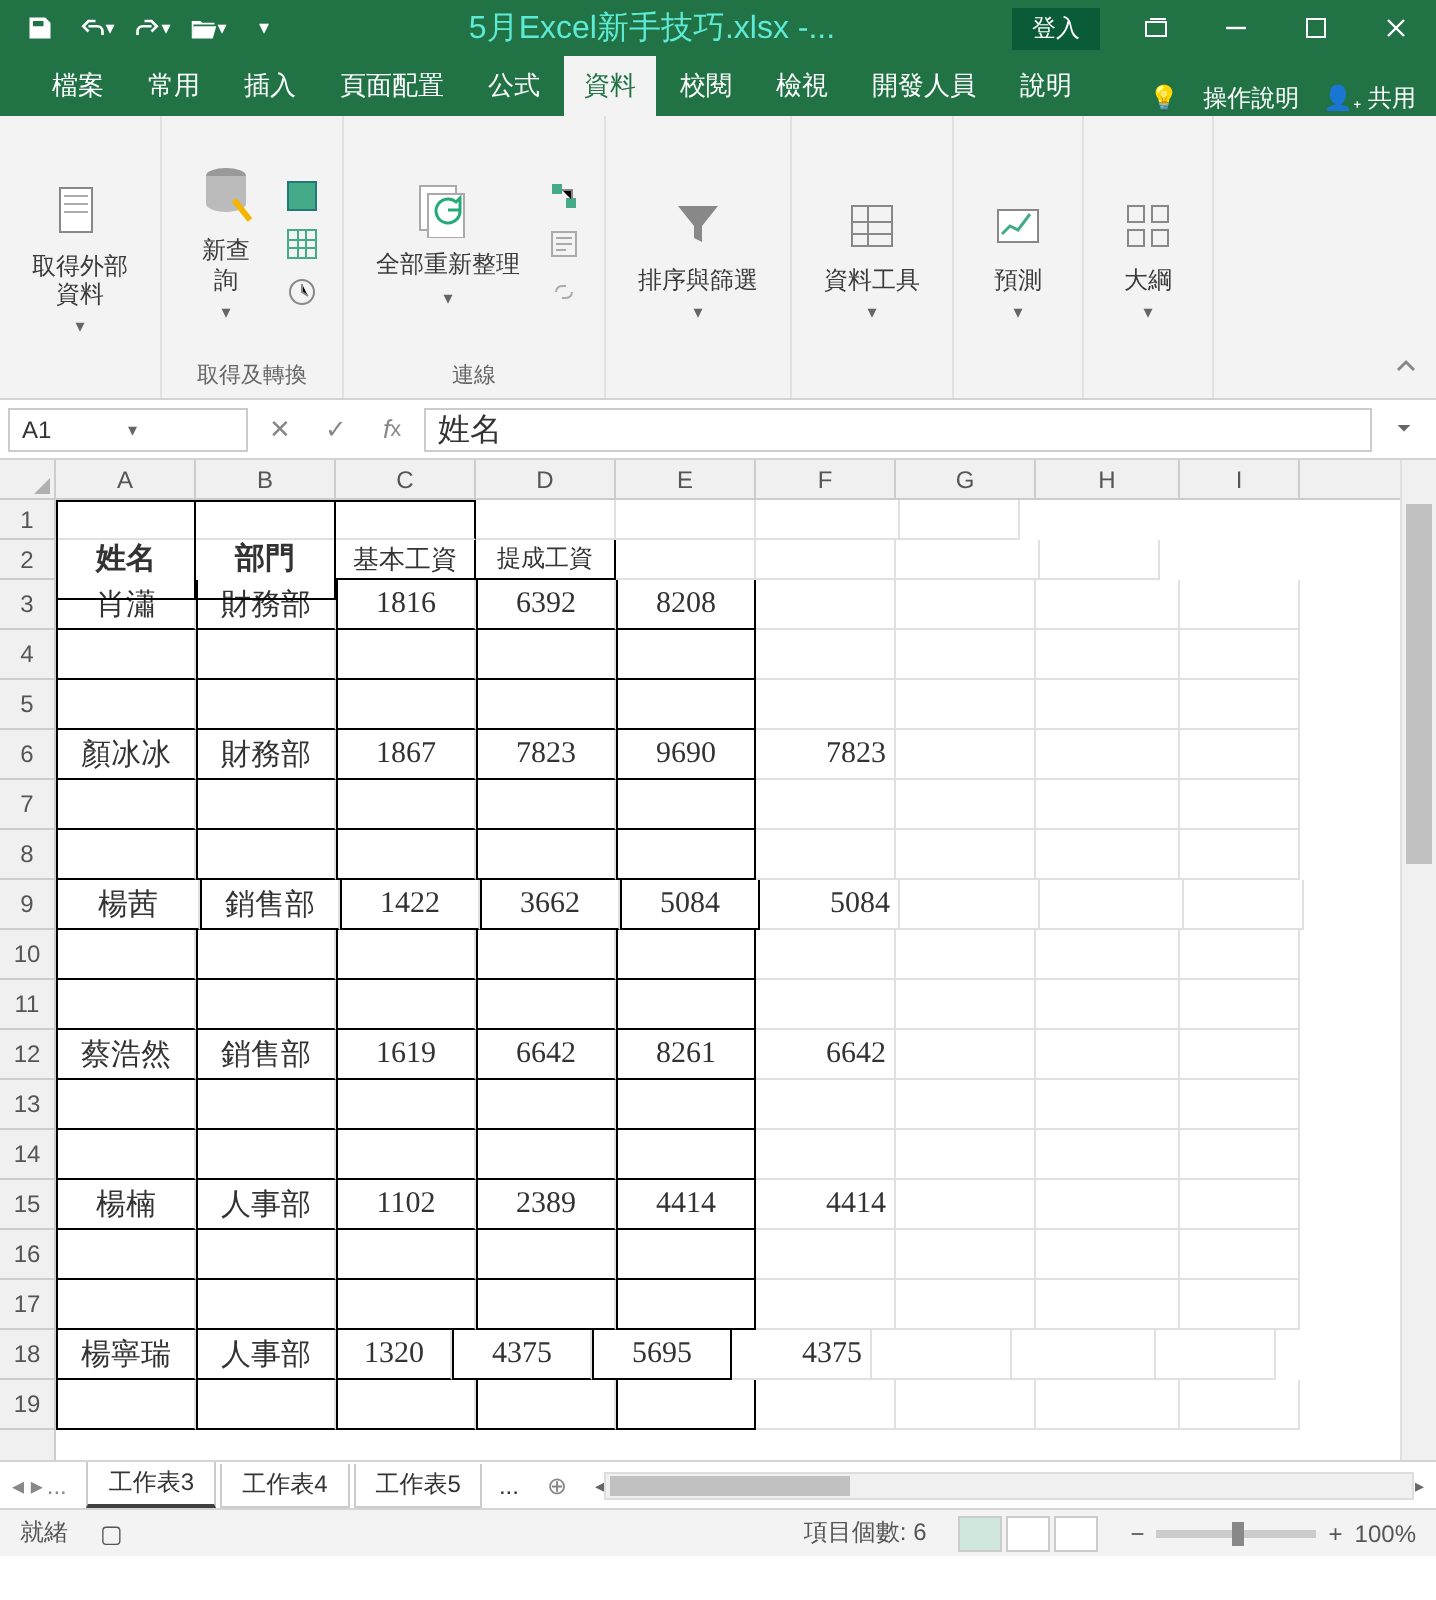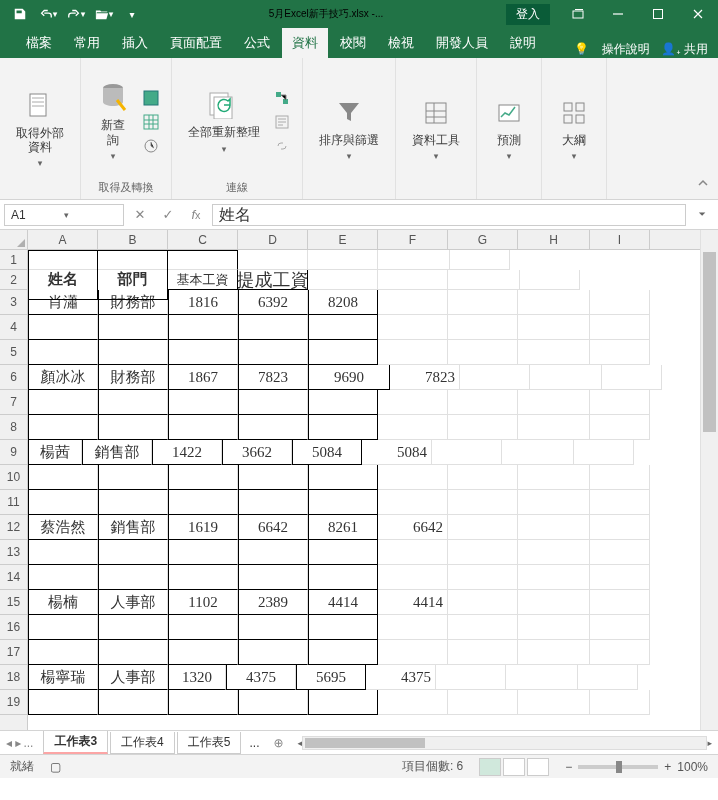--- a/index.html
+++ b/index.html
@@ -1,21 +1,21 @@
 <!DOCTYPE html>
 <html><head>
 <meta charset="utf-8">
 <style>
   * { box-sizing: border-box; margin: 0; padding: 0; font-family: "Microsoft JhengHei", "微軟正黑體", sans-serif; }
   body { width: 718px; height: 800px; background: #fff; overflow: hidden; font-size: 13px; color: #333; }
   .titlebar { height: 28px; background: #217346; display: flex; align-items: center; color: #fff; }
   .qat { display: flex; align-items: center; gap: 0; padding-left: 6px; }
   .qat-btn { width: 28px; height: 28px; display: flex; align-items: center; justify-content: center; color: #fff; }
   .qat-btn svg { width: 14px; height: 14px; }
-  .title-text { flex: 1; text-align: center; font-size: 10px; color: #000000; overflow: hidden; white-space: nowrap; }
+  .title-text { flex: 1; text-align: center; font-size: 16px; color: #5eead4; overflow: hidden; white-space: nowrap; }
   .login-btn { background: #0a5c38; color: #fff; padding: 2px 10px; font-size: 12px; margin-right: 8px; }
   .winctrl { display: flex; }
   .winctrl div { width: 40px; height: 28px; display: flex; align-items: center; justify-content: center; }
   .ribbon-tabs { height: 30px; background: #217346; display: flex; align-items: flex-end; padding-left: 16px; gap: 2px; }
   .tab { color: #fff; padding: 6px 10px; font-size: 13px; cursor: pointer; }
   .tab.active { background: #f3f3f3; color: #217346; }
   .tab-right { margin-left: auto; display: flex; align-items: center; color: #fff; padding-right: 10px; gap: 12px; font-size: 12px; }
   .ribbon-body { height: 142px; background: #f3f3f3; border-bottom: 1px solid #d4d4d4; display: flex; position: relative; }
   .rgroup { border-right: 1px solid #e1e1e1; display: flex; flex-direction: column; align-items: center; padding: 6px 10px 2px; }
   .rgroup-content { flex: 1; display: flex; align-items: center; gap: 6px; }
@@ -42,21 +42,21 @@
   .cell.num { justify-content: flex-end; }
   .cell.ctr { justify-content: center; }
   .cell.bt { border-top: 1.5px solid #000; }
   .cell.bl { border-left: 1.5px solid #000; }
   .cell.br { border-right: 1.5px solid #000; }
   .vscroll { position: absolute; right: 0; top: 0; width: 18px; bottom: 0; background: #f0f0f0; border-left: 1px solid #e0e0e0; }
   .vscroll .thumb { position: absolute; left: 2px; right: 2px; top: 22px; height: 180px; background: #c1c1c1; }
   .sheet-tabs { height: 24px; background: #fff; border-top: 1px solid #d4d4d4; display: flex; align-items: center; padding-left: 6px; gap: 2px; font-size: 12px; }
   .sheet-nav { display: flex; gap: 2px; color: #888; padding-right: 8px; }
   .sheet-tab { padding: 2px 10px; border: 1px solid #ccc; border-top: none; background: #fff; cursor: pointer; }
-  .sheet-tab.active { border-bottom: 2px solid #fca5a5; font-weight: bold; }
+  .sheet-tab.active { border-bottom: 2px solid #404040; font-weight: normal; }
   .hscroll-wrap { flex: 1; display: flex; align-items: center; padding: 0 6px; }
   .hscroll { flex: 1; height: 14px; background: #f0f0f0; border: 1px solid #ddd; position: relative; }
   .hscroll .thumb { position: absolute; left: 2px; top: 1px; bottom: 1px; width: 120px; background: #c1c1c1; }
   .statusbar { height: 24px; background: #f3f3f3; border-top: 1px solid #d4d4d4; display: flex; align-items: center; padding: 0 10px; font-size: 12px; color: #555; gap: 16px; }
   .statusbar .spacer { flex: 1; }
   .viewbtns { display: flex; gap: 2px; }
   .viewbtn { width: 22px; height: 18px; border: 1px solid #ccc; background: #fff; }
   .viewbtn.active { background: #d0e8dc; }
   .zoom { display: flex; align-items: center; gap: 6px; }
   .zoom-track { width: 80px; height: 4px; background: #ccc; position: relative; }
@@ -360,21 +360,21 @@
         <div class="cell " style="width: 70px; border-top: 1.5px solid rgb(0, 0, 0); border-right: 1.5px solid rgb(0, 0, 0);"></div>
         <div class="cell " style="width: 70px;"></div>
         <div class="cell " style="width: 70px;"></div>
         <div class="cell " style="width: 72px;"></div>
         <div class="cell " style="width: 60px;"></div>
       </div>
       <div class="row" style="height: 20px;">
         <div class="cell ctr" style="width: 70px; border-left: 1.5px solid rgb(0, 0, 0); border-right: 1.5px solid rgb(0, 0, 0); border-bottom: 1.5px solid rgb(0, 0, 0); justify-content: center; font-weight: bold; position: relative; top: -10px; height: 40px;">姓名</div>
         <div class="cell ctr" style="width: 70px; border-right: 1.5px solid rgb(0, 0, 0); border-bottom: 1.5px solid rgb(0, 0, 0); justify-content: center; font-weight: bold; position: relative; top: -10px; height: 40px;">部門</div>
         <div class="cell ctr" style="width: 70px; border-right: 1.5px solid rgb(0, 0, 0); border-bottom: 1.5px solid rgb(0, 0, 0); justify-content: center; font-size: 13px;">基本工資</div>
-        <div class="cell ctr" style="width: 70px; border-right: 1.5px solid rgb(0, 0, 0); border-bottom: 1.5px solid rgb(0, 0, 0); justify-content: center; font-size: 18px;">提成工資</div>
+        <div class="cell ctr" style="width: 70px; border-right: 1.5px solid rgb(0, 0, 0); border-bottom: 1.5px solid rgb(0, 0, 0); justify-content: center; font-size: 12px;">提成工資</div>
         <div class="cell " style="width: 70px;"></div>
         <div class="cell " style="width: 70px;"></div>
         <div class="cell " style="width: 72px;"></div>
         <div class="cell " style="width: 60px;"></div>
       </div>
       <div class="row">
         <div class="cell " style="width: 70px; border-left: 1.5px solid rgb(0, 0, 0); border-bottom: 1.5px solid rgb(0, 0, 0); justify-content: center;">肖瀟</div>
         <div class="cell " style="width: 70px; border-left: 1.5px solid rgb(0, 0, 0); border-bottom: 1.5px solid rgb(0, 0, 0); justify-content: center;">財務部</div>
         <div class="cell " style="width: 70px; border-left: 1.5px solid rgb(0, 0, 0); border-bottom: 1.5px solid rgb(0, 0, 0); justify-content: center;">1816</div>
         <div class="cell " style="width: 70px; border-left: 1.5px solid rgb(0, 0, 0); border-bottom: 1.5px solid rgb(0, 0, 0); justify-content: center;">6392</div>
@@ -404,21 +404,21 @@
         <div class="cell " style="width: 70px;"></div>
         <div class="cell " style="width: 70px;"></div>
         <div class="cell " style="width: 72px;"></div>
         <div class="cell " style="width: 60px;"></div>
       </div>
       <div class="row">
         <div class="cell " style="width: 70px; border-left: 1.5px solid rgb(0, 0, 0); border-bottom: 1.5px solid rgb(0, 0, 0); justify-content: center;">顏冰冰</div>
         <div class="cell " style="width: 70px; border-left: 1.5px solid rgb(0, 0, 0); border-bottom: 1.5px solid rgb(0, 0, 0); justify-content: center;">財務部</div>
         <div class="cell " style="width: 70px; border-left: 1.5px solid rgb(0, 0, 0); border-bottom: 1.5px solid rgb(0, 0, 0); justify-content: center;">1867</div>
         <div class="cell " style="width: 70px; border-left: 1.5px solid rgb(0, 0, 0); border-bottom: 1.5px solid rgb(0, 0, 0); justify-content: center;">7823</div>
-        <div class="cell " style="width: 82px; border-left: 1.5px solid rgb(0, 0, 0); border-right: 1.5px solid rgb(0, 0, 0); border-bottom: 1.5px solid rgb(0, 0, 0); justify-content: center;">9690</div>
+        <div class="cell " style="width: 70px; border-left: 1.5px solid rgb(0, 0, 0); border-right: 1.5px solid rgb(0, 0, 0); border-bottom: 1.5px solid rgb(0, 0, 0); justify-content: center;">9690</div>
         <div class="cell num" style="width: 70px; justify-content: flex-end;">7823</div>
         <div class="cell " style="width: 70px;"></div>
         <div class="cell " style="width: 72px;"></div>
         <div class="cell " style="width: 60px;"></div>
       </div>
       <div class="row">
         <div class="cell " style="width: 70px; border-left: 1.5px solid rgb(0, 0, 0); border-bottom: 1.5px solid rgb(0, 0, 0);"></div>
         <div class="cell " style="width: 70px; border-left: 1.5px solid rgb(0, 0, 0); border-bottom: 1.5px solid rgb(0, 0, 0);"></div>
         <div class="cell " style="width: 70px; border-left: 1.5px solid rgb(0, 0, 0); border-bottom: 1.5px solid rgb(0, 0, 0);"></div>
         <div class="cell " style="width: 70px; border-left: 1.5px solid rgb(0, 0, 0); border-bottom: 1.5px solid rgb(0, 0, 0);"></div>
@@ -433,21 +433,21 @@
         <div class="cell " style="width: 70px; border-left: 1.5px solid rgb(0, 0, 0); border-bottom: 1.5px solid rgb(0, 0, 0);"></div>
         <div class="cell " style="width: 70px; border-left: 1.5px solid rgb(0, 0, 0); border-bottom: 1.5px solid rgb(0, 0, 0);"></div>
         <div class="cell " style="width: 70px; border-left: 1.5px solid rgb(0, 0, 0); border-bottom: 1.5px solid rgb(0, 0, 0);"></div>
         <div class="cell " style="width: 70px; border-left: 1.5px solid rgb(0, 0, 0); border-bottom: 1.5px solid rgb(0, 0, 0); border-right: 1.5px solid rgb(0, 0, 0);"></div>
         <div class="cell " style="width: 70px;"></div>
         <div class="cell " style="width: 70px;"></div>
         <div class="cell " style="width: 72px;"></div>
         <div class="cell " style="width: 60px;"></div>
       </div>
       <div class="row">
-        <div class="cell " style="width: 54px; border-left: 1.5px solid rgb(0, 0, 0); border-bottom: 1.5px solid rgb(0, 0, 0); justify-content: center; font-family: Liberation Serif, serif;">楊茜</div>
+        <div class="cell " style="width: 72px; border-left: 1.5px solid rgb(0, 0, 0); border-bottom: 1.5px solid rgb(0, 0, 0); justify-content: center; font-family: Liberation Serif, serif;">楊茜</div>
         <div class="cell " style="width: 70px; border-left: 1.5px solid rgb(0, 0, 0); border-bottom: 1.5px solid rgb(0, 0, 0); justify-content: center;">銷售部</div>
         <div class="cell " style="width: 70px; border-left: 1.5px solid rgb(0, 0, 0); border-bottom: 1.5px solid rgb(0, 0, 0); justify-content: center;">1422</div>
         <div class="cell " style="width: 70px; border-left: 1.5px solid rgb(0, 0, 0); border-bottom: 1.5px solid rgb(0, 0, 0); justify-content: center;">3662</div>
         <div class="cell " style="width: 70px; border-left: 1.5px solid rgb(0, 0, 0); border-right: 1.5px solid rgb(0, 0, 0); border-bottom: 1.5px solid rgb(0, 0, 0); justify-content: center;">5084</div>
         <div class="cell num" style="width: 70px; justify-content: flex-end;">5084</div>
         <div class="cell " style="width: 70px;"></div>
         <div class="cell " style="width: 72px;"></div>
         <div class="cell " style="width: 60px;"></div>
       </div>
       <div class="row">

